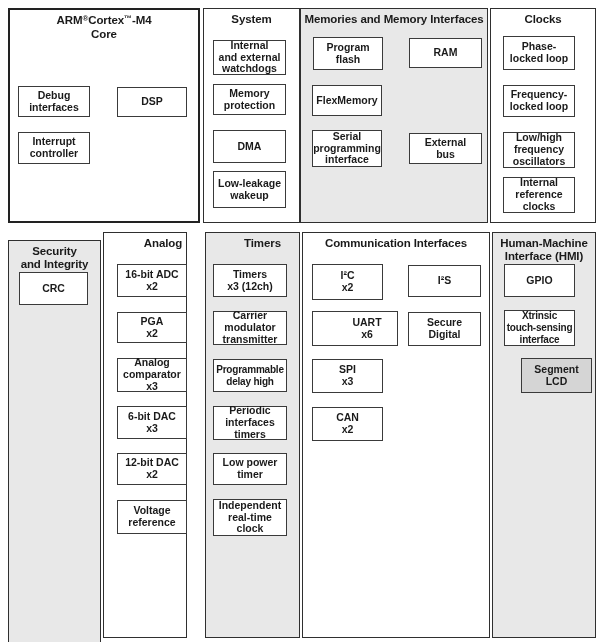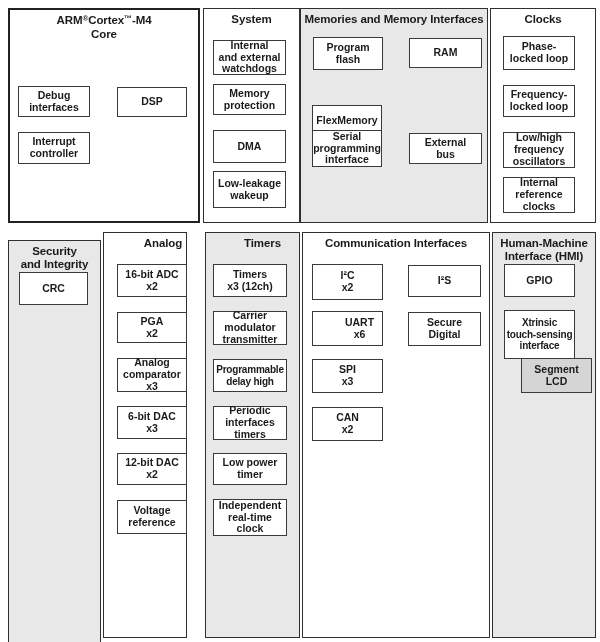--- a/index.html
+++ b/index.html
@@ -73,21 +73,21 @@
     <div class="box" style="left:9px;top:121px;width:73px;height:33px;">DMA</div>
     <div class="box" style="left:9px;top:162px;width:73px;height:37px;">Low-leakage
 wakeup</div>
   </div>
 
   <div class="panel gray" style="left:300px;top:8px;width:188px;height:215px;">
     <div class="panel-title">Memories and Memory Interfaces</div>
     <div class="box" style="left:108px;top:29px;width:73px;height:30px;">RAM</div>
     <div class="box" style="left:12px;top:28px;width:70px;height:33px;">Program
 flash</div>
-    <div class="box" style="left:11px;top:76px;width:70px;height:31px;margin-top:20px;">FlexMemory</div>
+    <div class="box" style="left:11px;top:76px;width:70px;height:31px;">FlexMemory</div>
     <div class="box" style="left:11px;top:121px;width:70px;height:37px;">Serial
 programming
 interface</div>
     <div class="box" style="left:108px;top:124px;width:73px;height:31px;">External
 bus</div>
   </div>
 
   <div class="panel" style="left:490px;top:8px;width:106px;height:215px;">
     <div class="panel-title">Clocks</div>
     <div class="box" style="left:12px;top:27px;width:72px;height:34px;">Phase-
@@ -142,34 +142,34 @@
     <div class="box" style="left:7px;top:266px;width:74px;height:37px;">Independent
 real-time
 clock</div>
   </div>
 
   <div class="panel" style="left:302px;top:232px;width:188px;height:406px;">
     <div class="panel-title">Communication Interfaces</div>
     <div class="box" style="left:9px;top:31px;width:71px;height:36px;">I²C
 x2</div>
     <div class="box" style="left:105px;top:32px;width:73px;height:32px;">I²S</div>
-    <div class="box" style="left:9px;top:78px;width:71px;height:35px;padding-left:24px;">UART
+    <div class="box" style="left:9px;top:78px;width:86px;height:35px;padding-left:24px;">UART
 x6</div>
     <div class="box" style="left:105px;top:79px;width:73px;height:34px;">Secure
 Digital</div>
     <div class="box" style="left:9px;top:126px;width:71px;height:34px;">SPI
 x3</div>
     <div class="box" style="left:9px;top:174px;width:71px;height:34px;">CAN
 x2</div>
   </div>
 
   <div class="panel gray" style="left:492px;top:232px;width:104px;height:406px;">
     <div class="panel-title">Human-Machine
 Interface (HMI)</div>
     <div class="box" style="left:11px;top:31px;width:71px;height:33px;">GPIO</div>
-    <div class="box tight" style="left:11px;top:77px;width:71px;height:49px;text-align:center;">Xtrinsic
+    <div class="box tight" style="left:11px;top:77px;width:71px;height:36px;text-align:center;">Xtrinsic
 touch-sensing
 interface</div>
     <div class="box fill-gray" style="left:28px;top:125px;width:71px;height:35px;">Segment
 LCD</div>
   </div>
 
 </div>
 
 </body></html>

